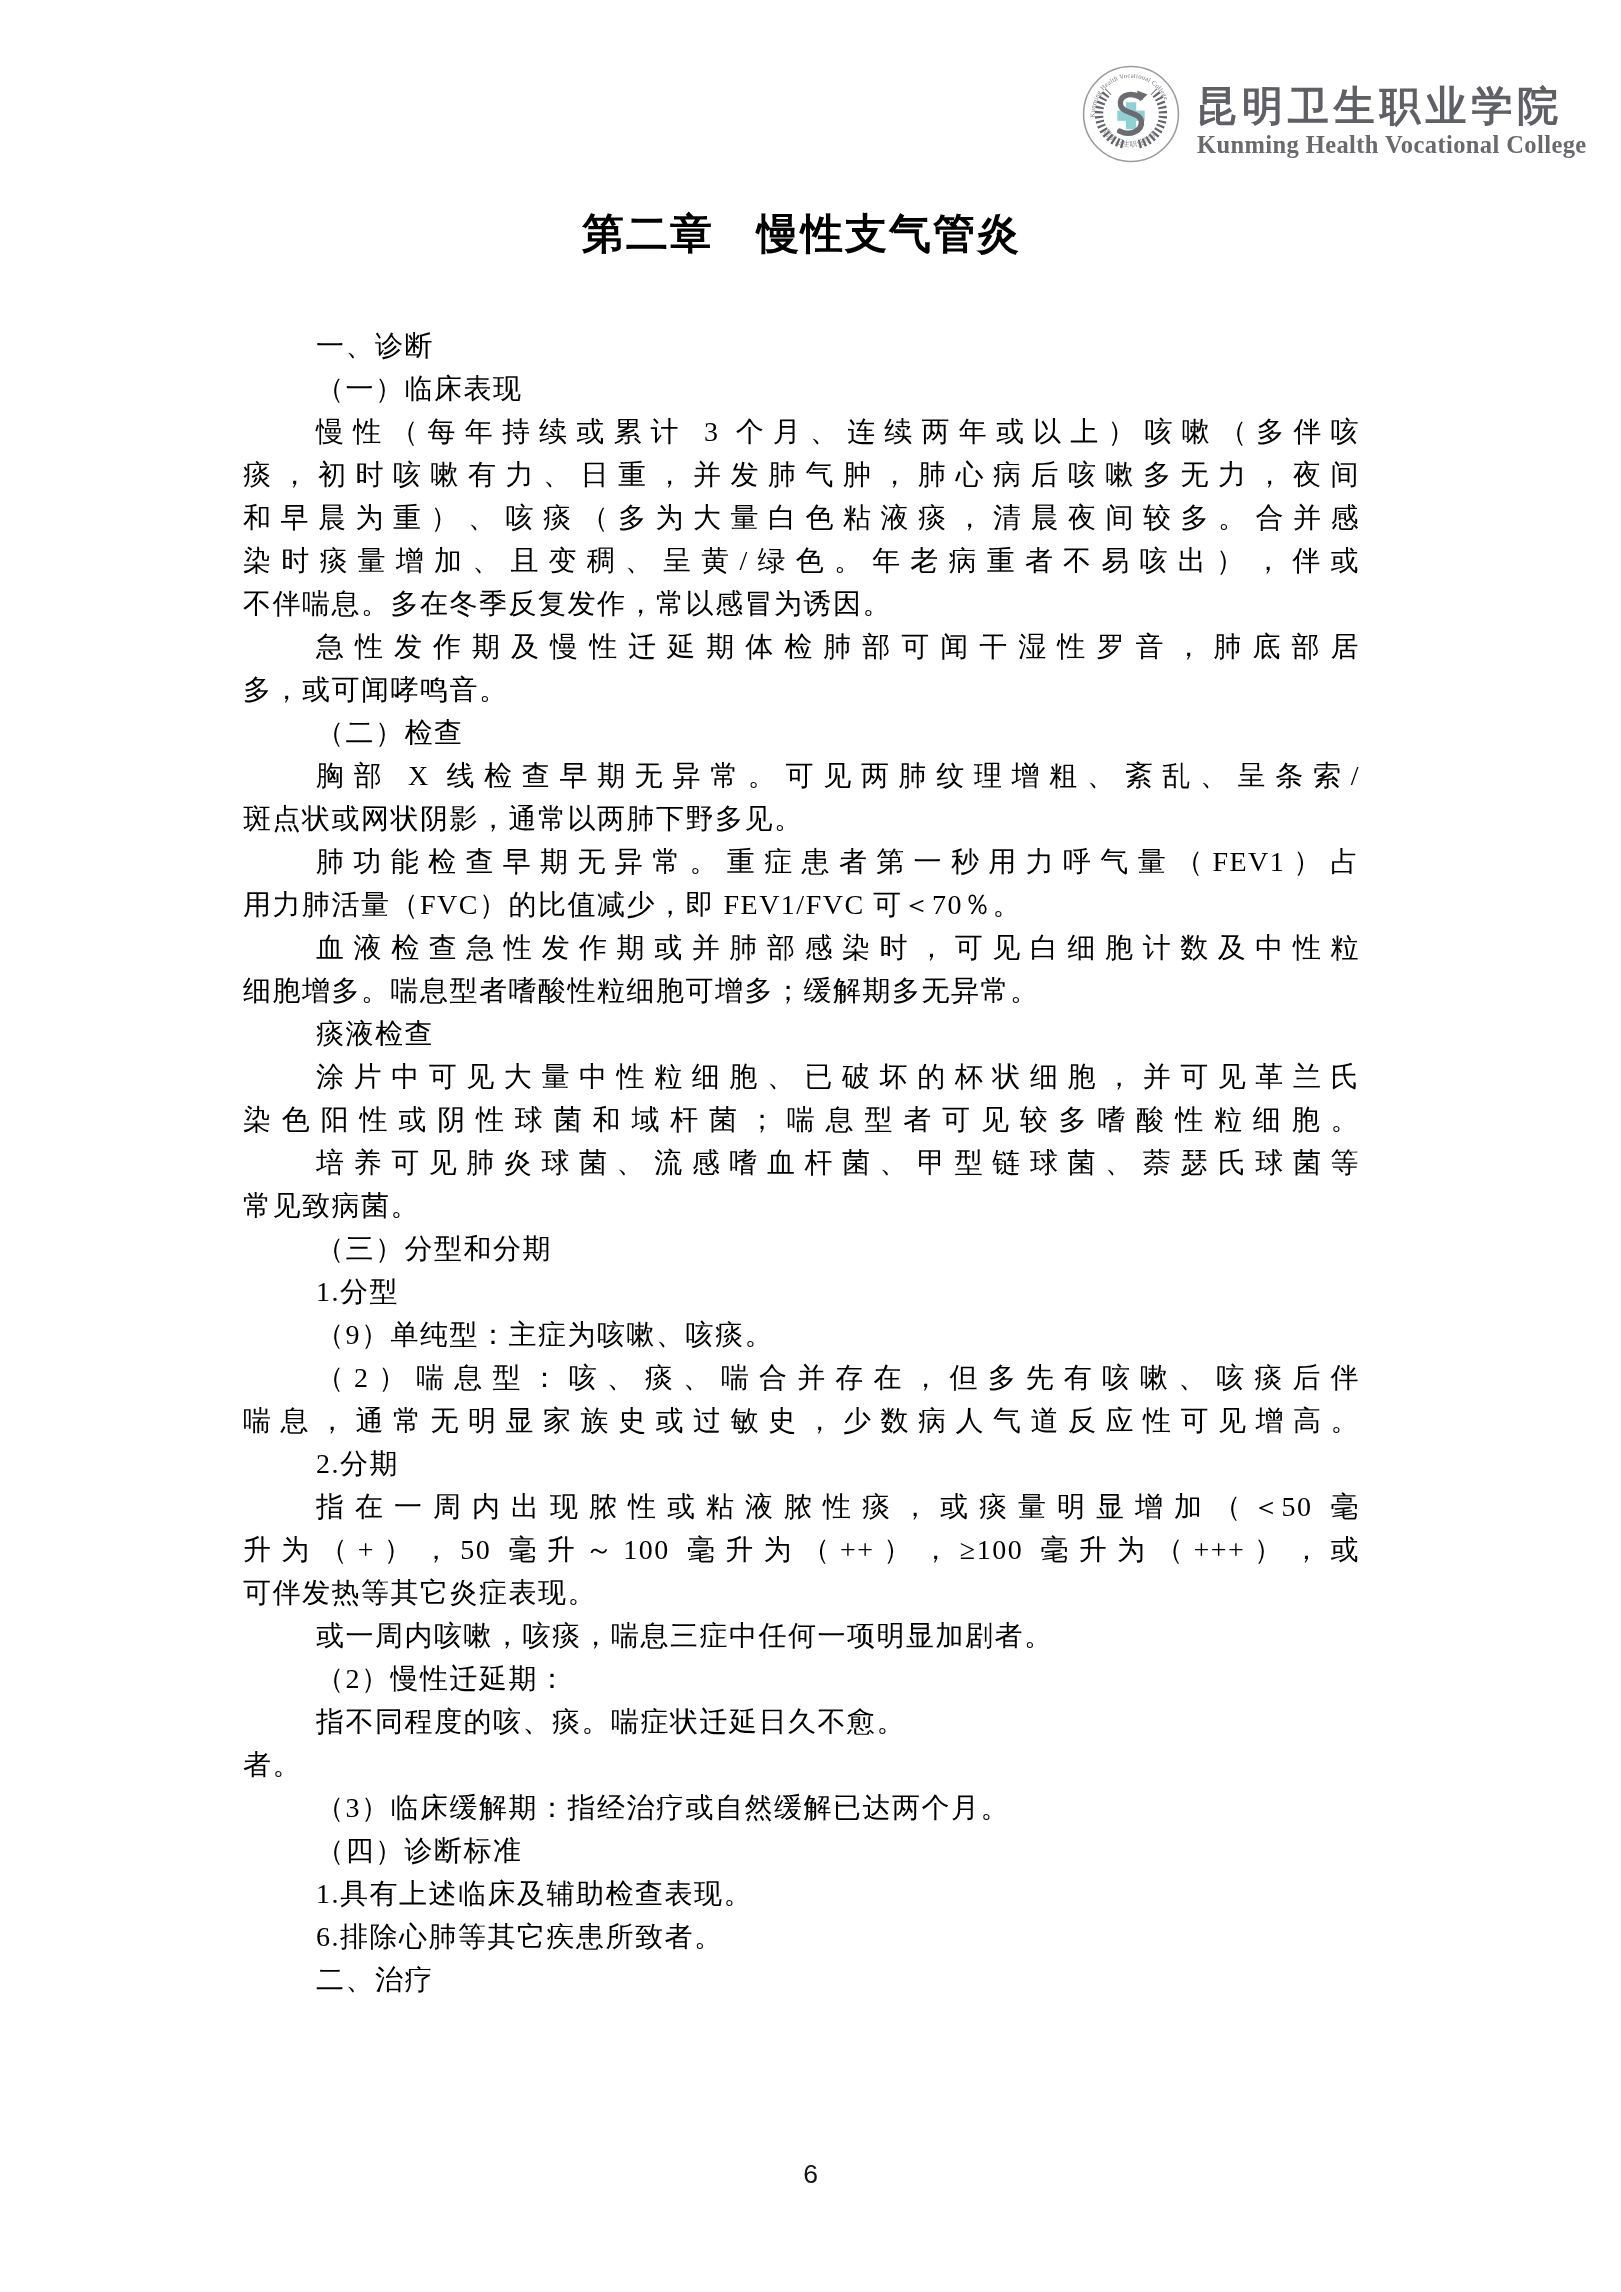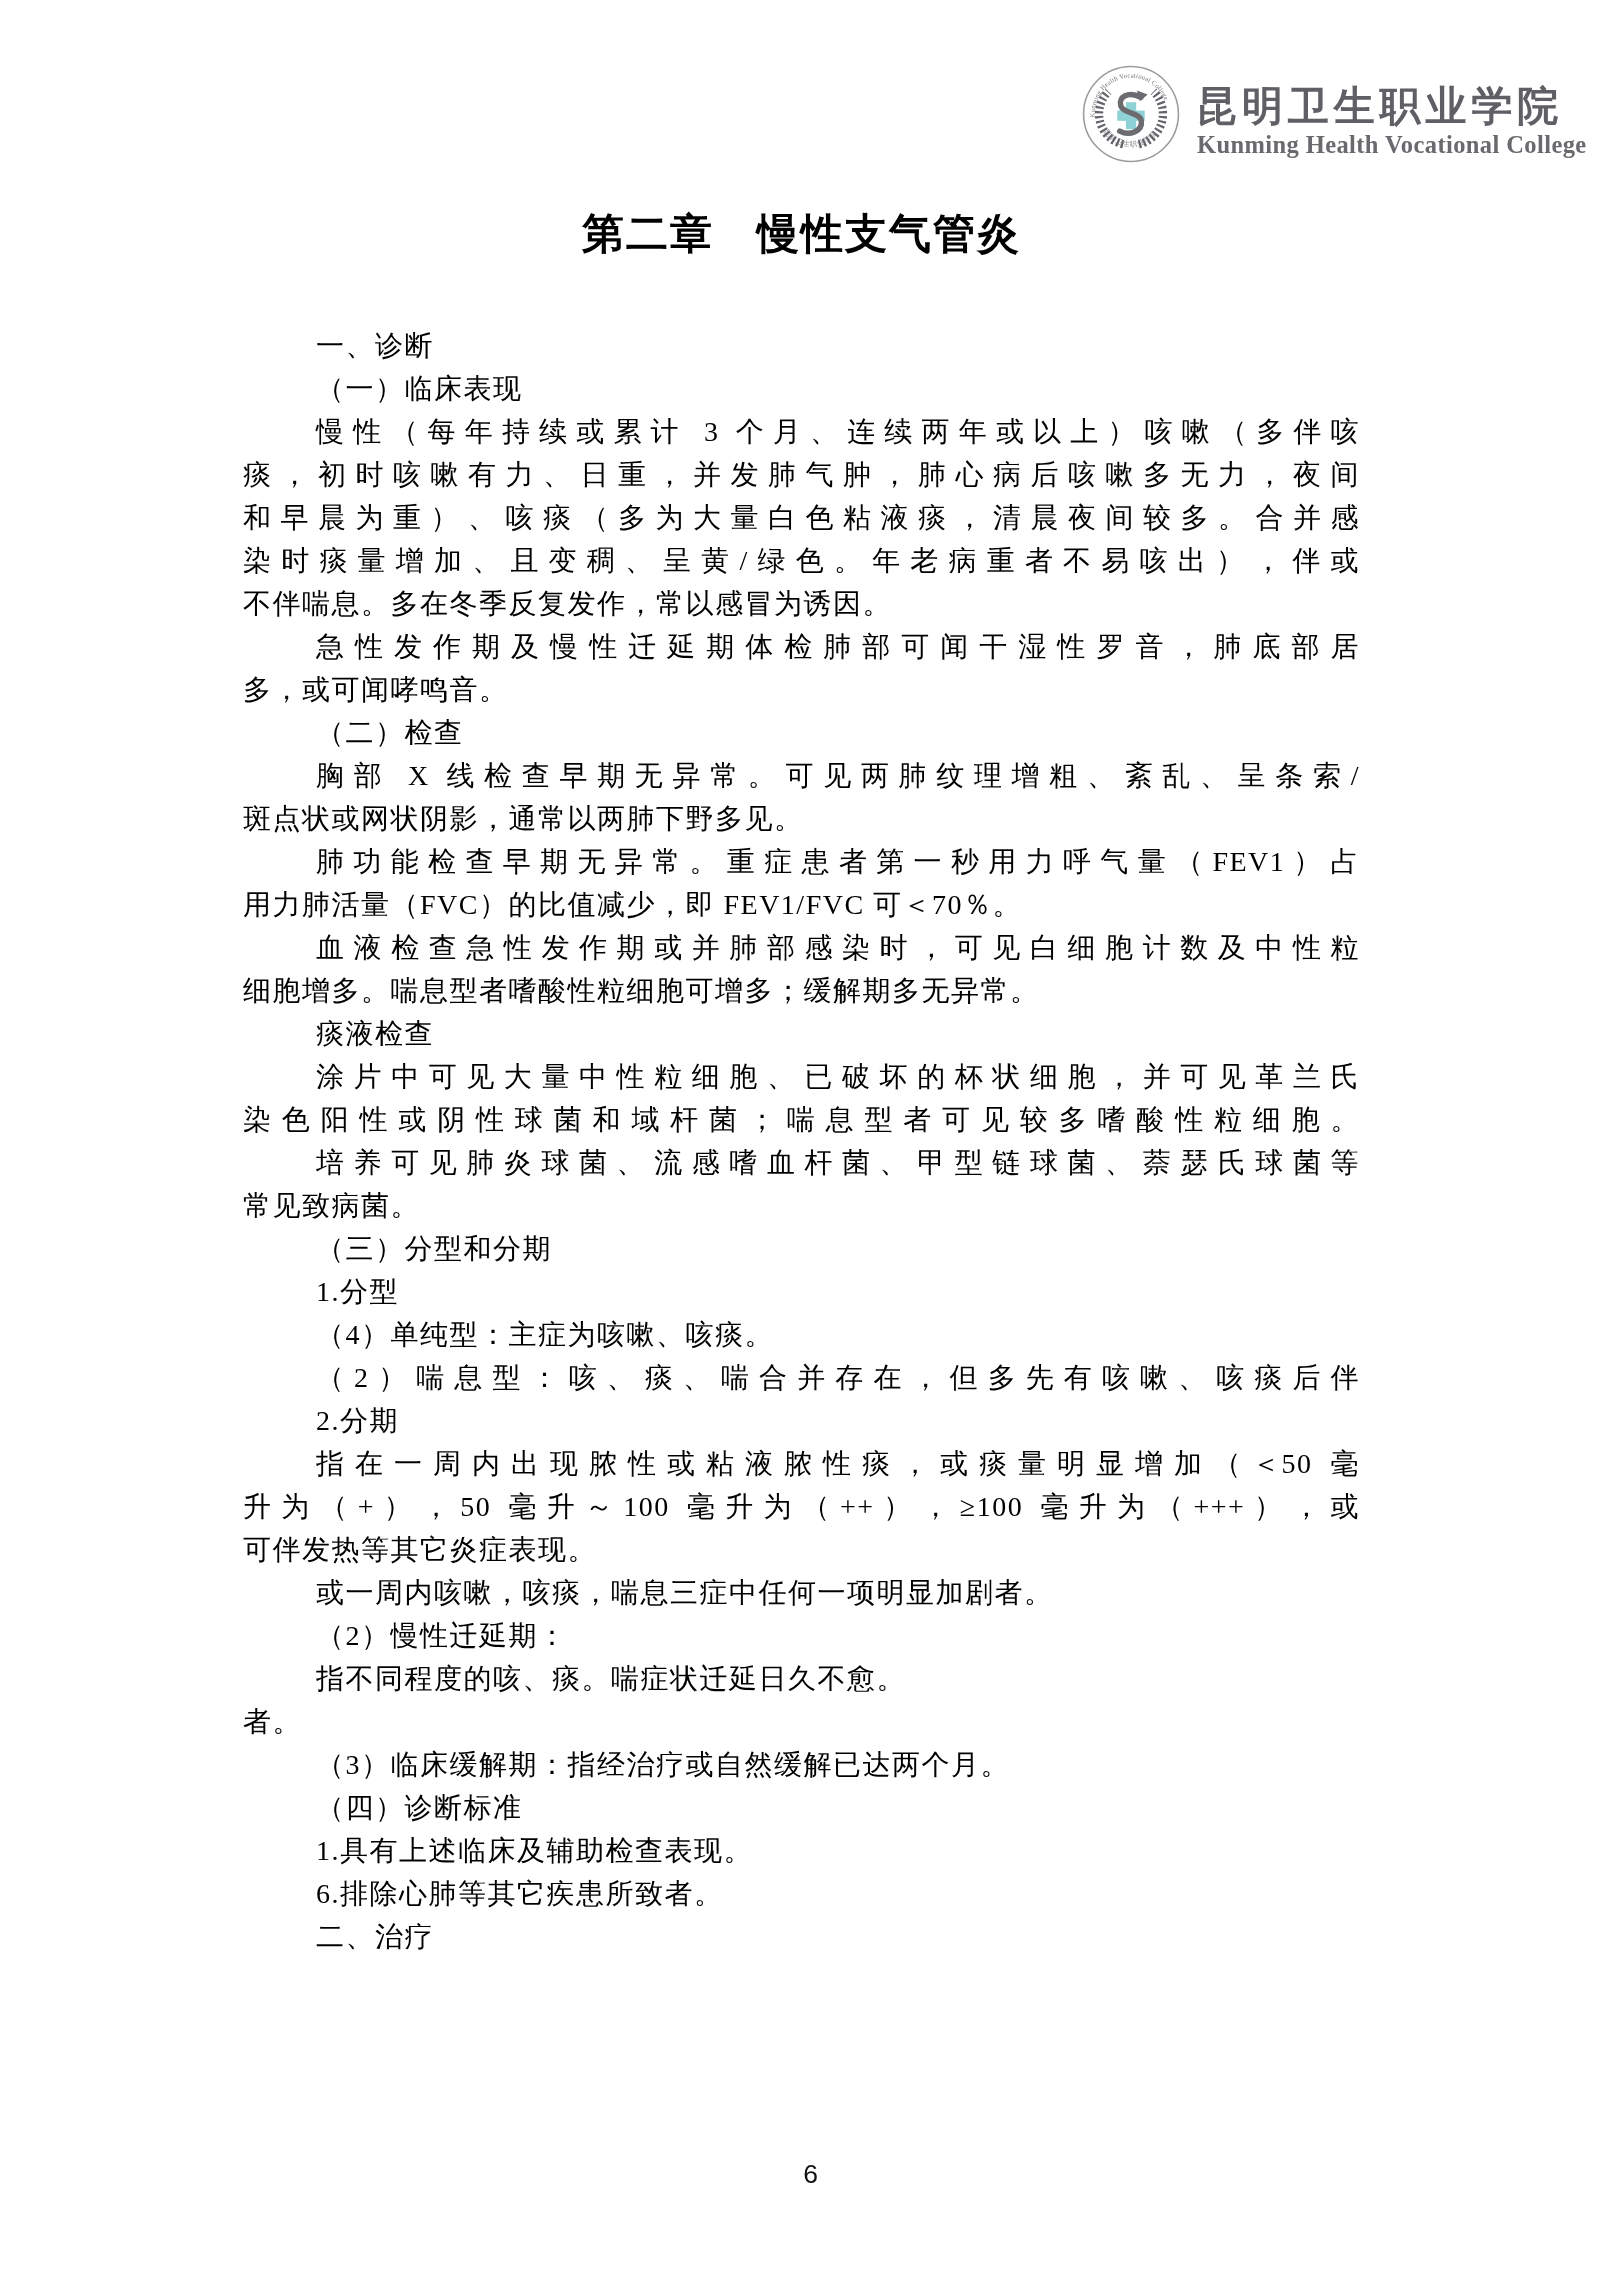--- a/index.html
+++ b/index.html
@@ -95,22 +95,23 @@
       <div class="line">用力肺活量（FVC）的比值减少，即 FEV1/FVC 可＜70％。</div>
       <div class="line indent just">血液检查急性发作期或并肺部感染时，可见白细胞计数及中性粒</div>
       <div class="line">细胞增多。喘息型者嗜酸性粒细胞可增多；缓解期多无异常。</div>
       <div class="line indent">痰液检查</div>
       <div class="line indent just">涂片中可见大量中性粒细胞、已破坏的杯状细胞，并可见革兰氏</div>
       <div class="line just">染色阳性或阴性球菌和域杆菌；喘息型者可见较多嗜酸性粒细胞。</div>
       <div class="line indent just">培养可见肺炎球菌、流感嗜血杆菌、甲型链球菌、萘瑟氏球菌等</div>
       <div class="line">常见致病菌。</div>
       <div class="line indent">（三）分型和分期</div>
       <div class="line indent">1.分型</div>
-      <div class="line indent">（4）单纯型：主症为咳嗽、咳痰。</div>
+      <div class="line indent">（9）单纯型：主症为咳嗽、咳痰。</div>
       <div class="line indent just">（2）喘息型：咳、痰、喘合并存在，但多先有咳嗽、咳痰后伴</div>
+      <div class="line just">喘息，通常无明显家族史或过敏史，少数病人气道反应性可见增高。</div>
       <div class="line indent">2.分期</div>
       <div class="line indent just">指在一周内出现脓性或粘液脓性痰，或痰量明显增加（＜50 毫</div>
       <div class="line just">升为（+），50 毫升～100 毫升为（++），≥100 毫升为（+++），或</div>
       <div class="line">可伴发热等其它炎症表现。</div>
       <div class="line indent">或一周内咳嗽，咳痰，喘息三症中任何一项明显加剧者。</div>
       <div class="line indent">（2）慢性迁延期：</div>
       <div class="line indent">指不同程度的咳、痰。喘症状迁延日久不愈。</div>
       <div class="line">者。</div>
       <div class="line indent">（3）临床缓解期：指经治疗或自然缓解已达两个月。</div>
       <div class="line indent">（四）诊断标准</div>

